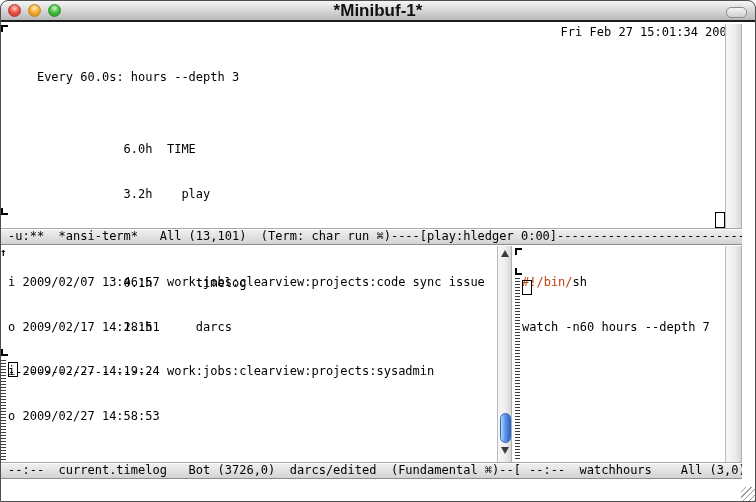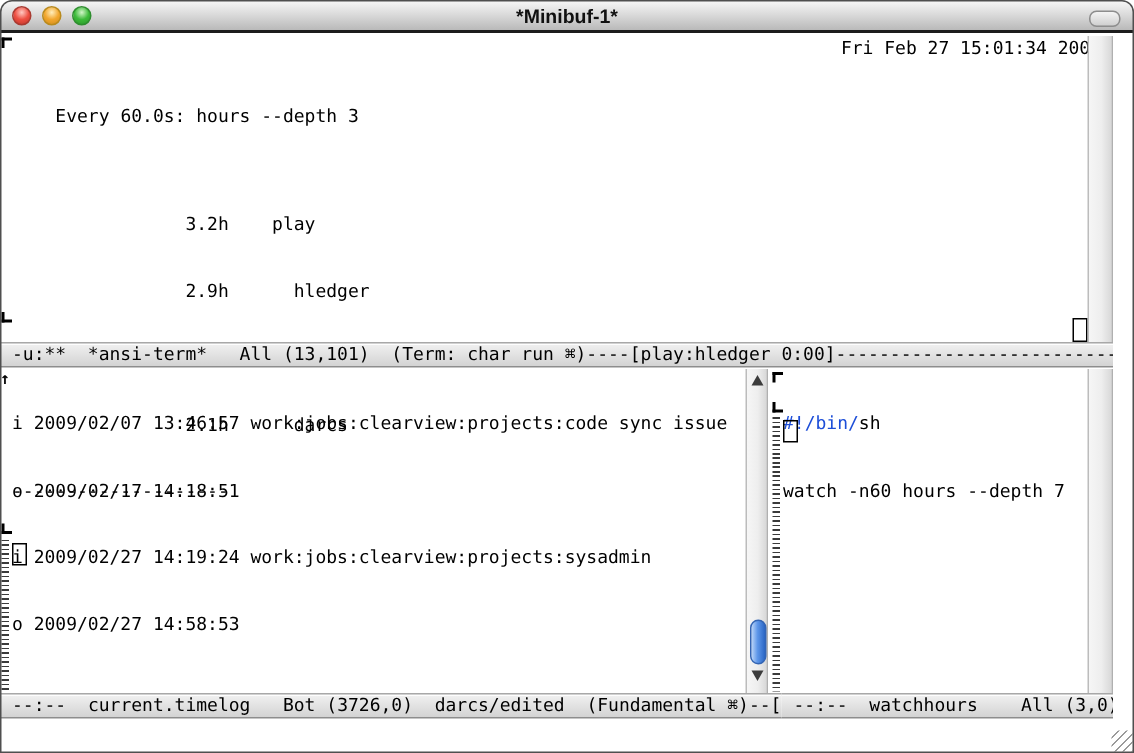--- a/index.html
+++ b/index.html
@@ -5,21 +5,21 @@
   html,body{margin:0;padding:0;}
   body{width:756px;height:502px;position:relative;background:#fff;
        font-family:"DejaVu Sans Mono",monospace;font-size:12px;color:#000;overflow:hidden;}
   .frame{position:absolute;inset:0;border:1px solid #4f4f4f;border-radius:8px 8px 0 0;box-sizing:border-box;}
 
   
   .titlebar{position:absolute;left:0;top:0;width:756px;height:22px;box-sizing:border-box;
     background:linear-gradient(#f9f9f9,#d6d6d6 55%,#b9b9b9);
     border-bottom:2px solid #1c1c1c;border-radius:8px 8px 0 0;}
   .title{position:absolute;left:0;right:0;top:0;height:22px;line-height:21px;text-align:center;
-    font-family:"Liberation Sans","DejaVu Sans",sans-serif;font-size:13px;font-weight:bold;color:#111;}
+    font-family:"Liberation Sans","DejaVu Sans",sans-serif;font-size:17px;font-weight:bold;color:#111;}
   .light{position:absolute;top:4px;width:13px;height:13px;border-radius:50%;box-sizing:border-box;}
   .light.red{left:8px;border:1px solid #a93a31;background:radial-gradient(circle at 50% 30%,#ffc9c2 0%,#ee4f42 50%,#bd352a 100%);}
   .light.yellow{left:28px;border:1px solid #b98a1d;background:radial-gradient(circle at 50% 30%,#ffeebc 0%,#f2a72e 50%,#cd8a1a 100%);}
   .light.green{left:48px;border:1px solid #2f8e2f;background:radial-gradient(circle at 50% 30%,#d2f5c8 0%,#3dbb3a 50%,#2a962a 100%);}
   .pill{position:absolute;right:9px;top:7px;width:19px;height:9px;border-radius:5px;
     border:1px solid #8d8d8d;background:linear-gradient(#f4f4f4,#cfcfcf);}
 
   
   .pane{position:absolute;white-space:pre;}
   .row{height:16.5px;line-height:16.5px;white-space:pre;}
@@ -45,21 +45,21 @@
 
   
   .corner-tl{position:absolute;width:5px;height:5px;border-top:2px solid #000;border-left:2px solid #000;}
   .corner-bl{position:absolute;width:5px;height:5px;border-bottom:2px solid #000;border-left:2px solid #000;}
   .fringe-arrow{position:absolute;font-size:11px;font-weight:bold;line-height:11px;}
   .stipple{position:absolute;width:5px;
     background:repeating-linear-gradient(to bottom,#3a3a3a 0 1px,transparent 1px 3px);}
 
   
   .hollow{position:absolute;width:8px;height:13px;border:1px solid #000;}
-  .shebang{color:#1d4ed8;}
+  .shebang{color:#c2410c;}
 
   .grip{position:absolute;right:1px;bottom:1px;width:14px;height:14px;
     background:repeating-linear-gradient(135deg,transparent 0 3px,#9a9a9a 3px 4px);}
 </style>
 </head>
 <body>
 
 <div class="titlebar">
   <div class="light red"></div>
   <div class="light yellow"></div>
@@ -67,20 +67,21 @@
   <div class="title">*Minibuf-1*</div>
   <div class="pill"></div>
 </div>
 
 <div class="pane" style="left:8px;top:24px;width:726px;">
   <div class="row">
     <span>Every 60.0s: hours --depth 3</span>
     <span style="position:absolute;right:0;top:0;">Fri Feb 27 15:01:34 2009</span>
   </div>
   <div class="row"> </div>
+  <div class="row">                6.0h  TIME</div>
   <div class="row">                3.2h    play</div>
   <div class="row">                2.9h      hledger</div>
   <div class="row">                0.1h      timelog</div>
   <div class="row">                2.1h      darcs</div>
   <div class="row">--------------------</div>
   
 </div>
 <div class="corner-tl" style="left:1px;top:25px;"></div>
 <div class="corner-bl" style="left:1px;top:208px;"></div>
 <div class="hollow" style="left:715px;top:212px;height:14px;"></div>
@@ -109,21 +110,21 @@
 <div class="stipple" style="left:515px;top:278px;height:183px;"></div>
 <div class="corner-tl" style="left:515px;top:248px;"></div>
 <div class="corner-bl" style="left:515px;top:268px;"></div>
 <div class="pane" style="left:522px;top:246px;width:200px;">
   <div class="row"><span class="shebang">#!/bin/</span><span>sh</span></div>
   <div class="row">watch -n60 hours --depth 7</div>
 </div>
 <div class="hollow" style="left:522px;top:280px;"></div>
 <div class="sb" style="left:725px;top:246px;width:17px;height:216px;"></div>
 
-<div class="modeline" style="left:0;top:462px;width:521px;text-align:center;">--:--  current.timelog   Bot (3726,0)  darcs/edited  (Fundamental ⌘)--[</div>
+<div class="modeline" style="left:0;top:462px;width:521px;">--:--  current.timelog   Bot (3726,0)  darcs/edited  (Fundamental ⌘)--[</div>
 <div class="modeline" style="left:521px;top:462px;width:221px;">--:--  watchhours    All (3,0)</div>
 
 <div class="pane" style="left:8px;top:481px;width:740px;">
   
 </div>
 <div class="grip"></div>
 
 <div class="frame" style="pointer-events:none;"></div>
 
 </body></html>

